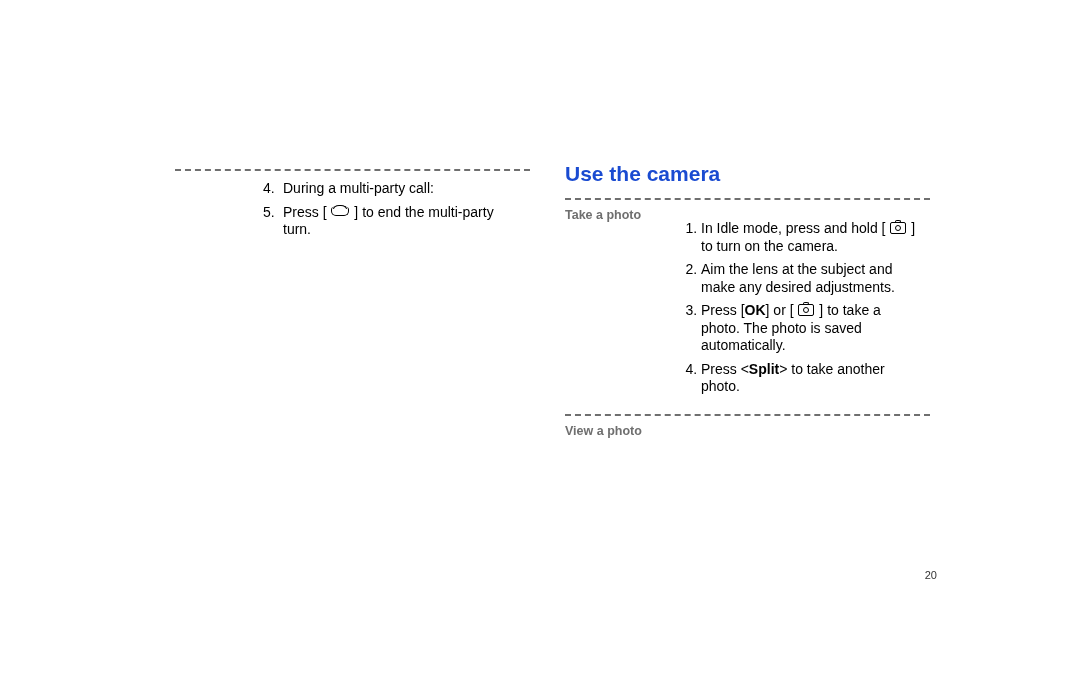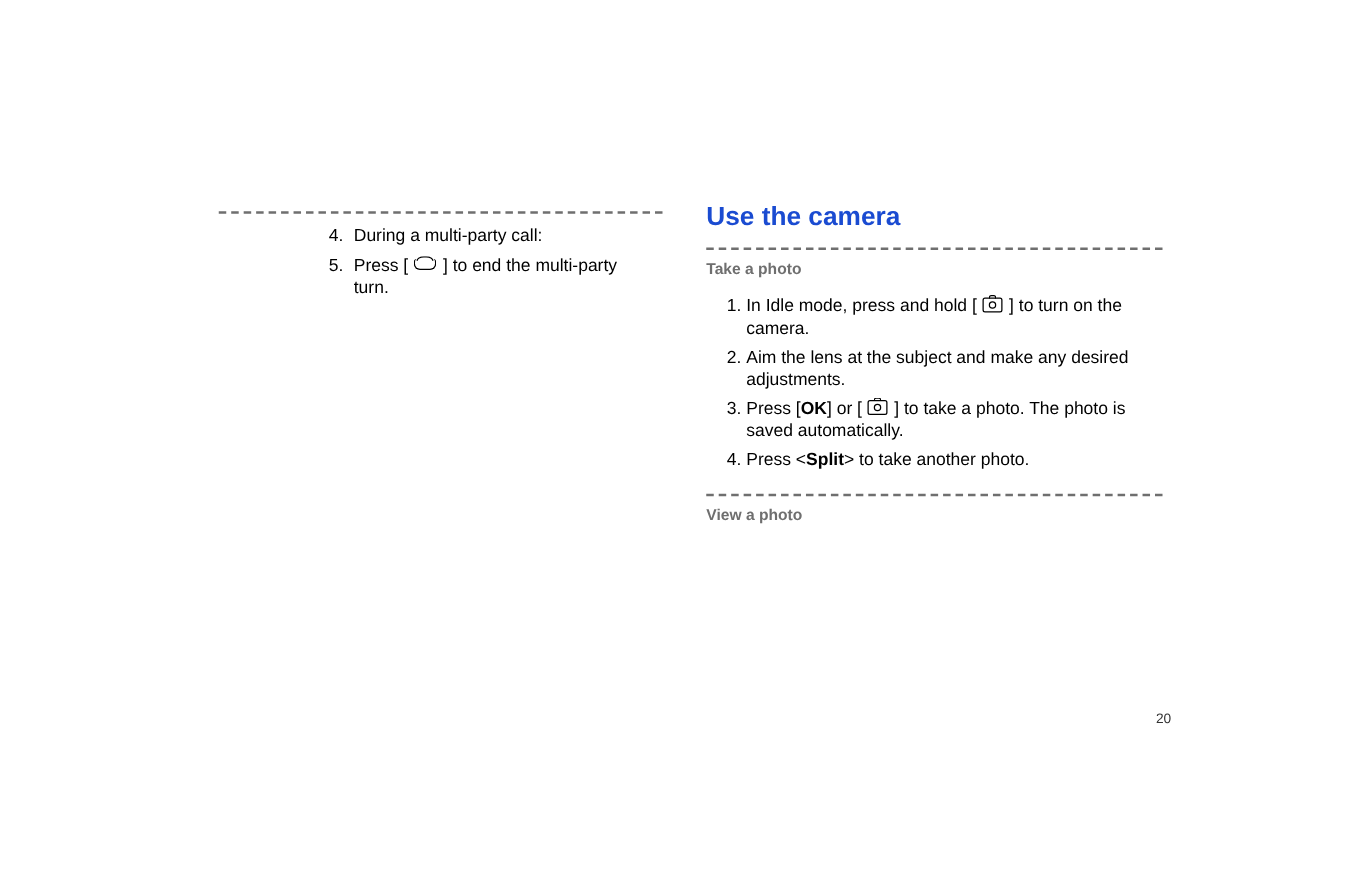--- a/index.html
+++ b/index.html
@@ -79,21 +79,21 @@
     margin: 0 0 12px 0;
   }
   .dash-right1 {
     border-top: 2px dashed #6f6f6f;
     margin: 0 0 6px 0;
   }
   .dash-right2 {
     border-top: 2px dashed #6f6f6f;
     margin: 4px 0 6px 0;
   }
-  .row { display: flex; flex-direction: column; }
+  .row { display: flex; }
   .sidelabel {
     width: 104px;
     flex: none;
     font-size: 12.5px;
     font-weight: bold;
     color: #6f6f6f;
     padding-top: 2px;
   }
   .steps {
     flex: 1;

